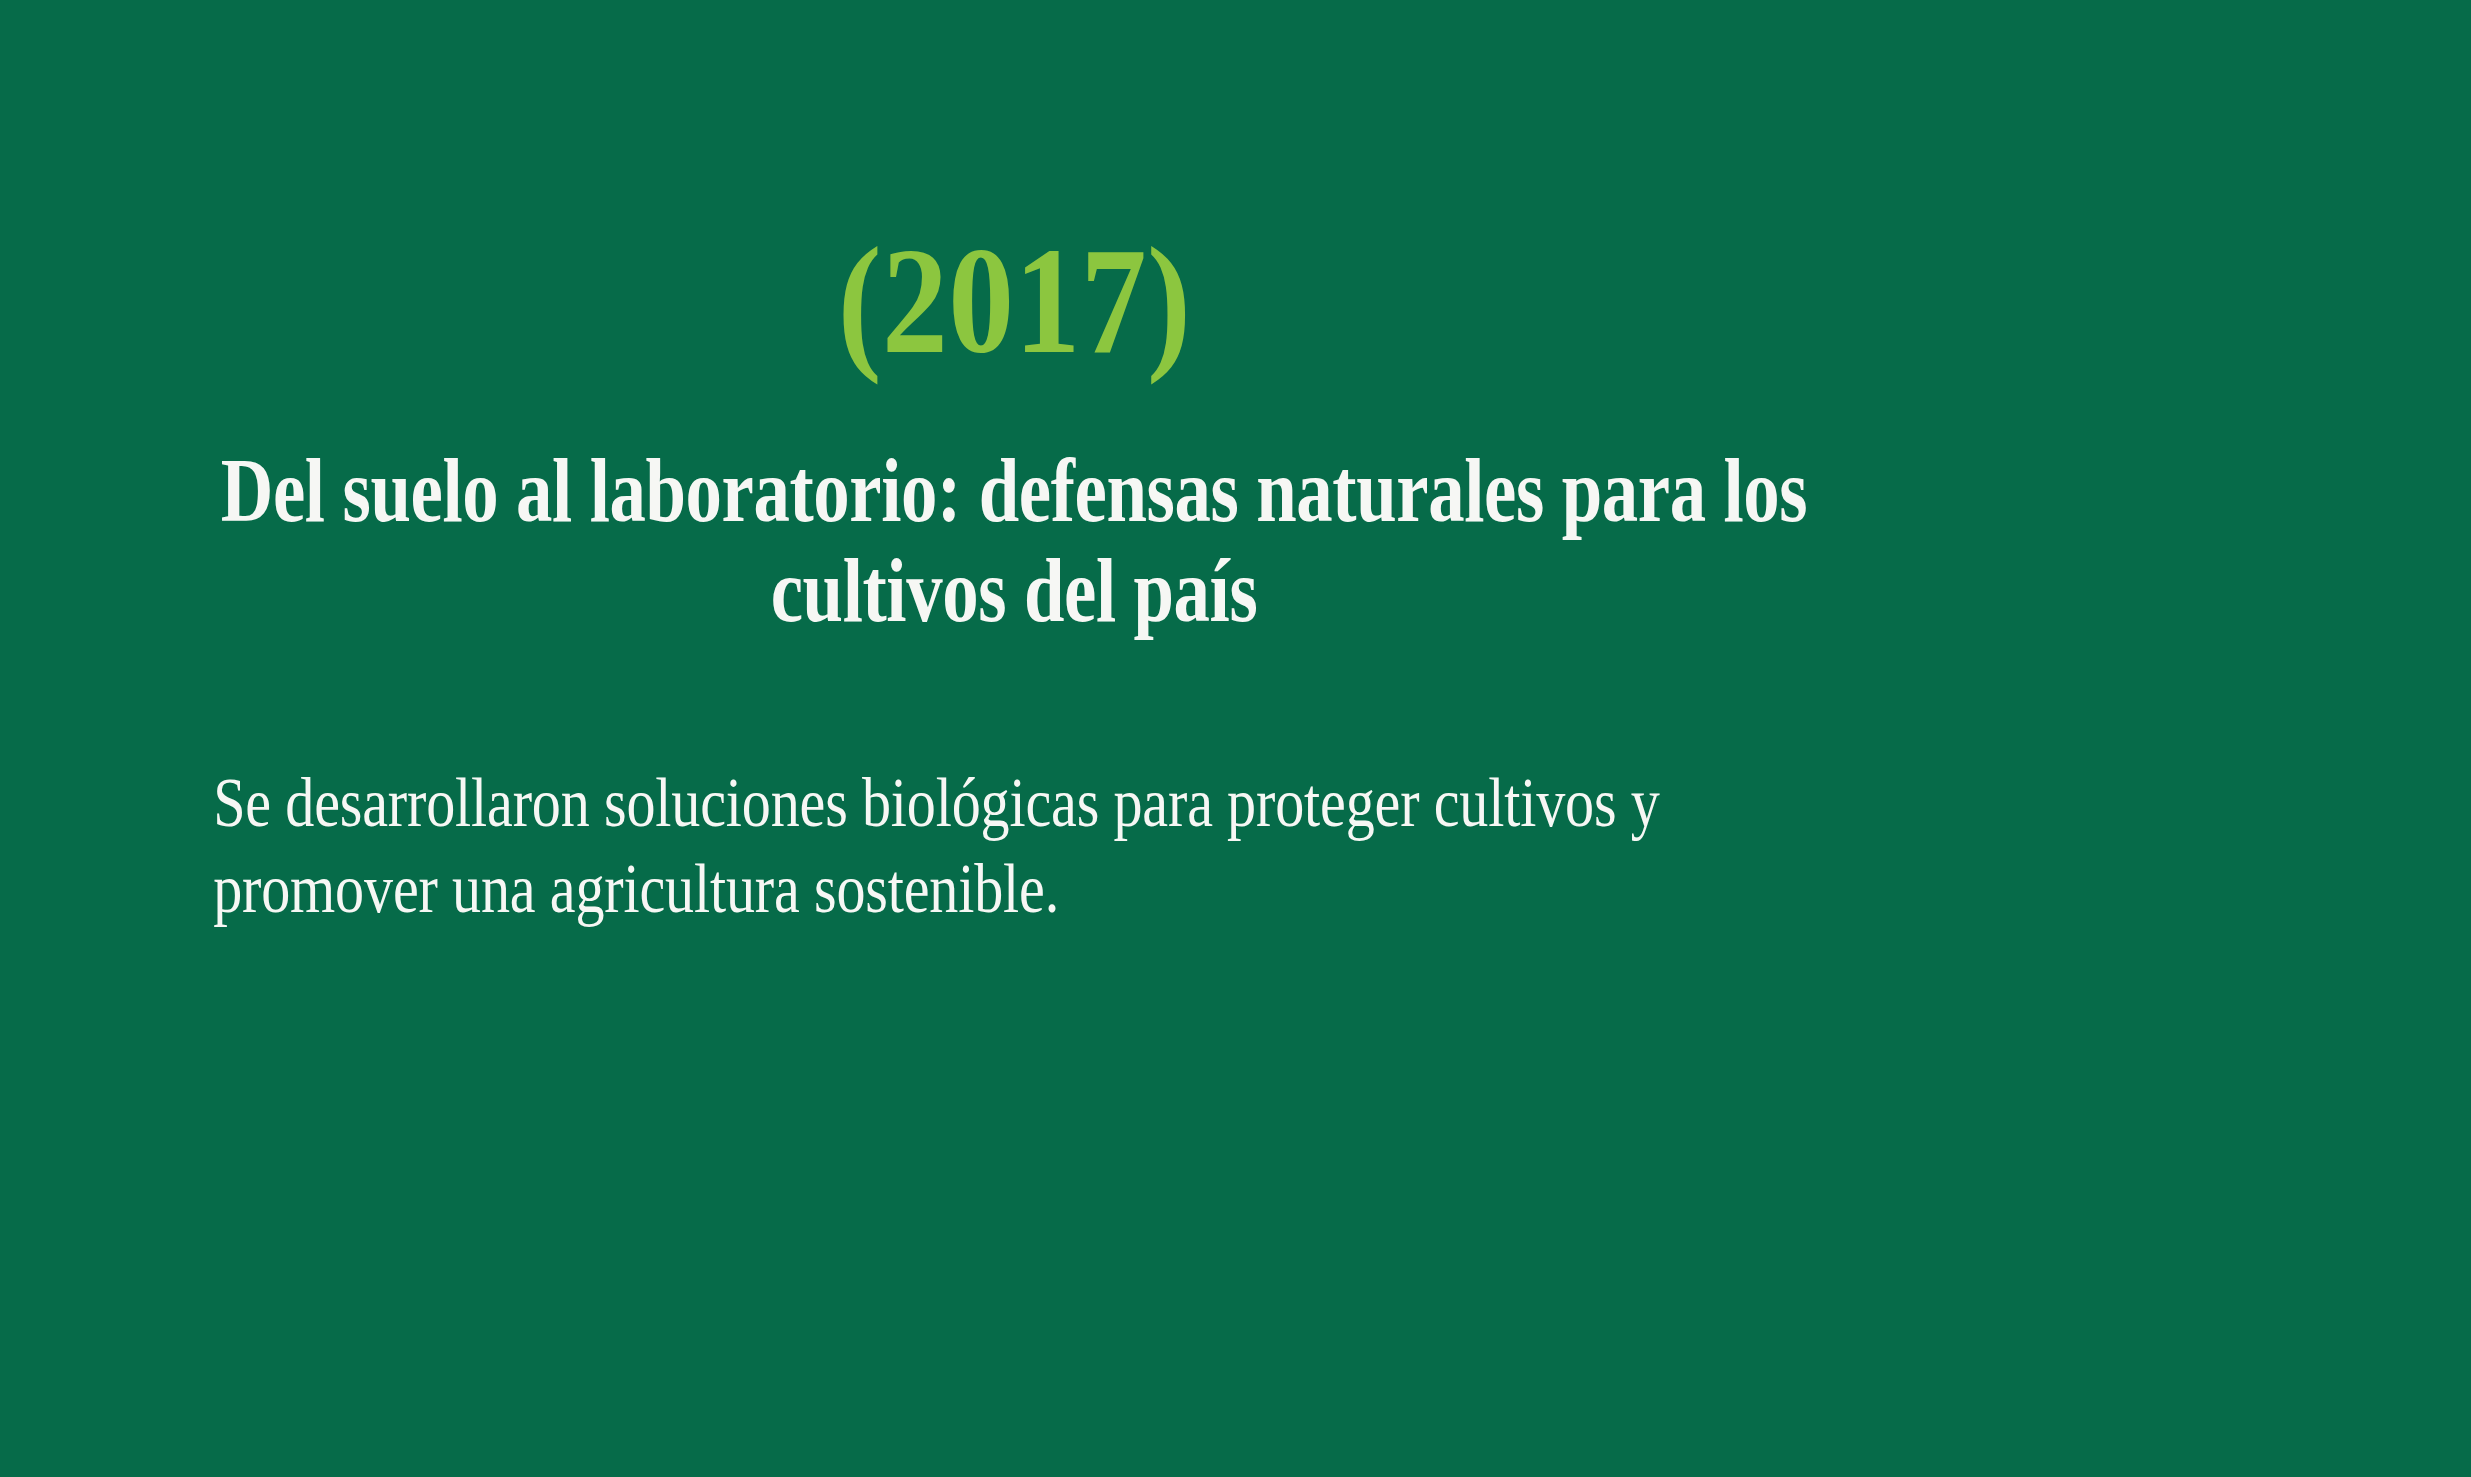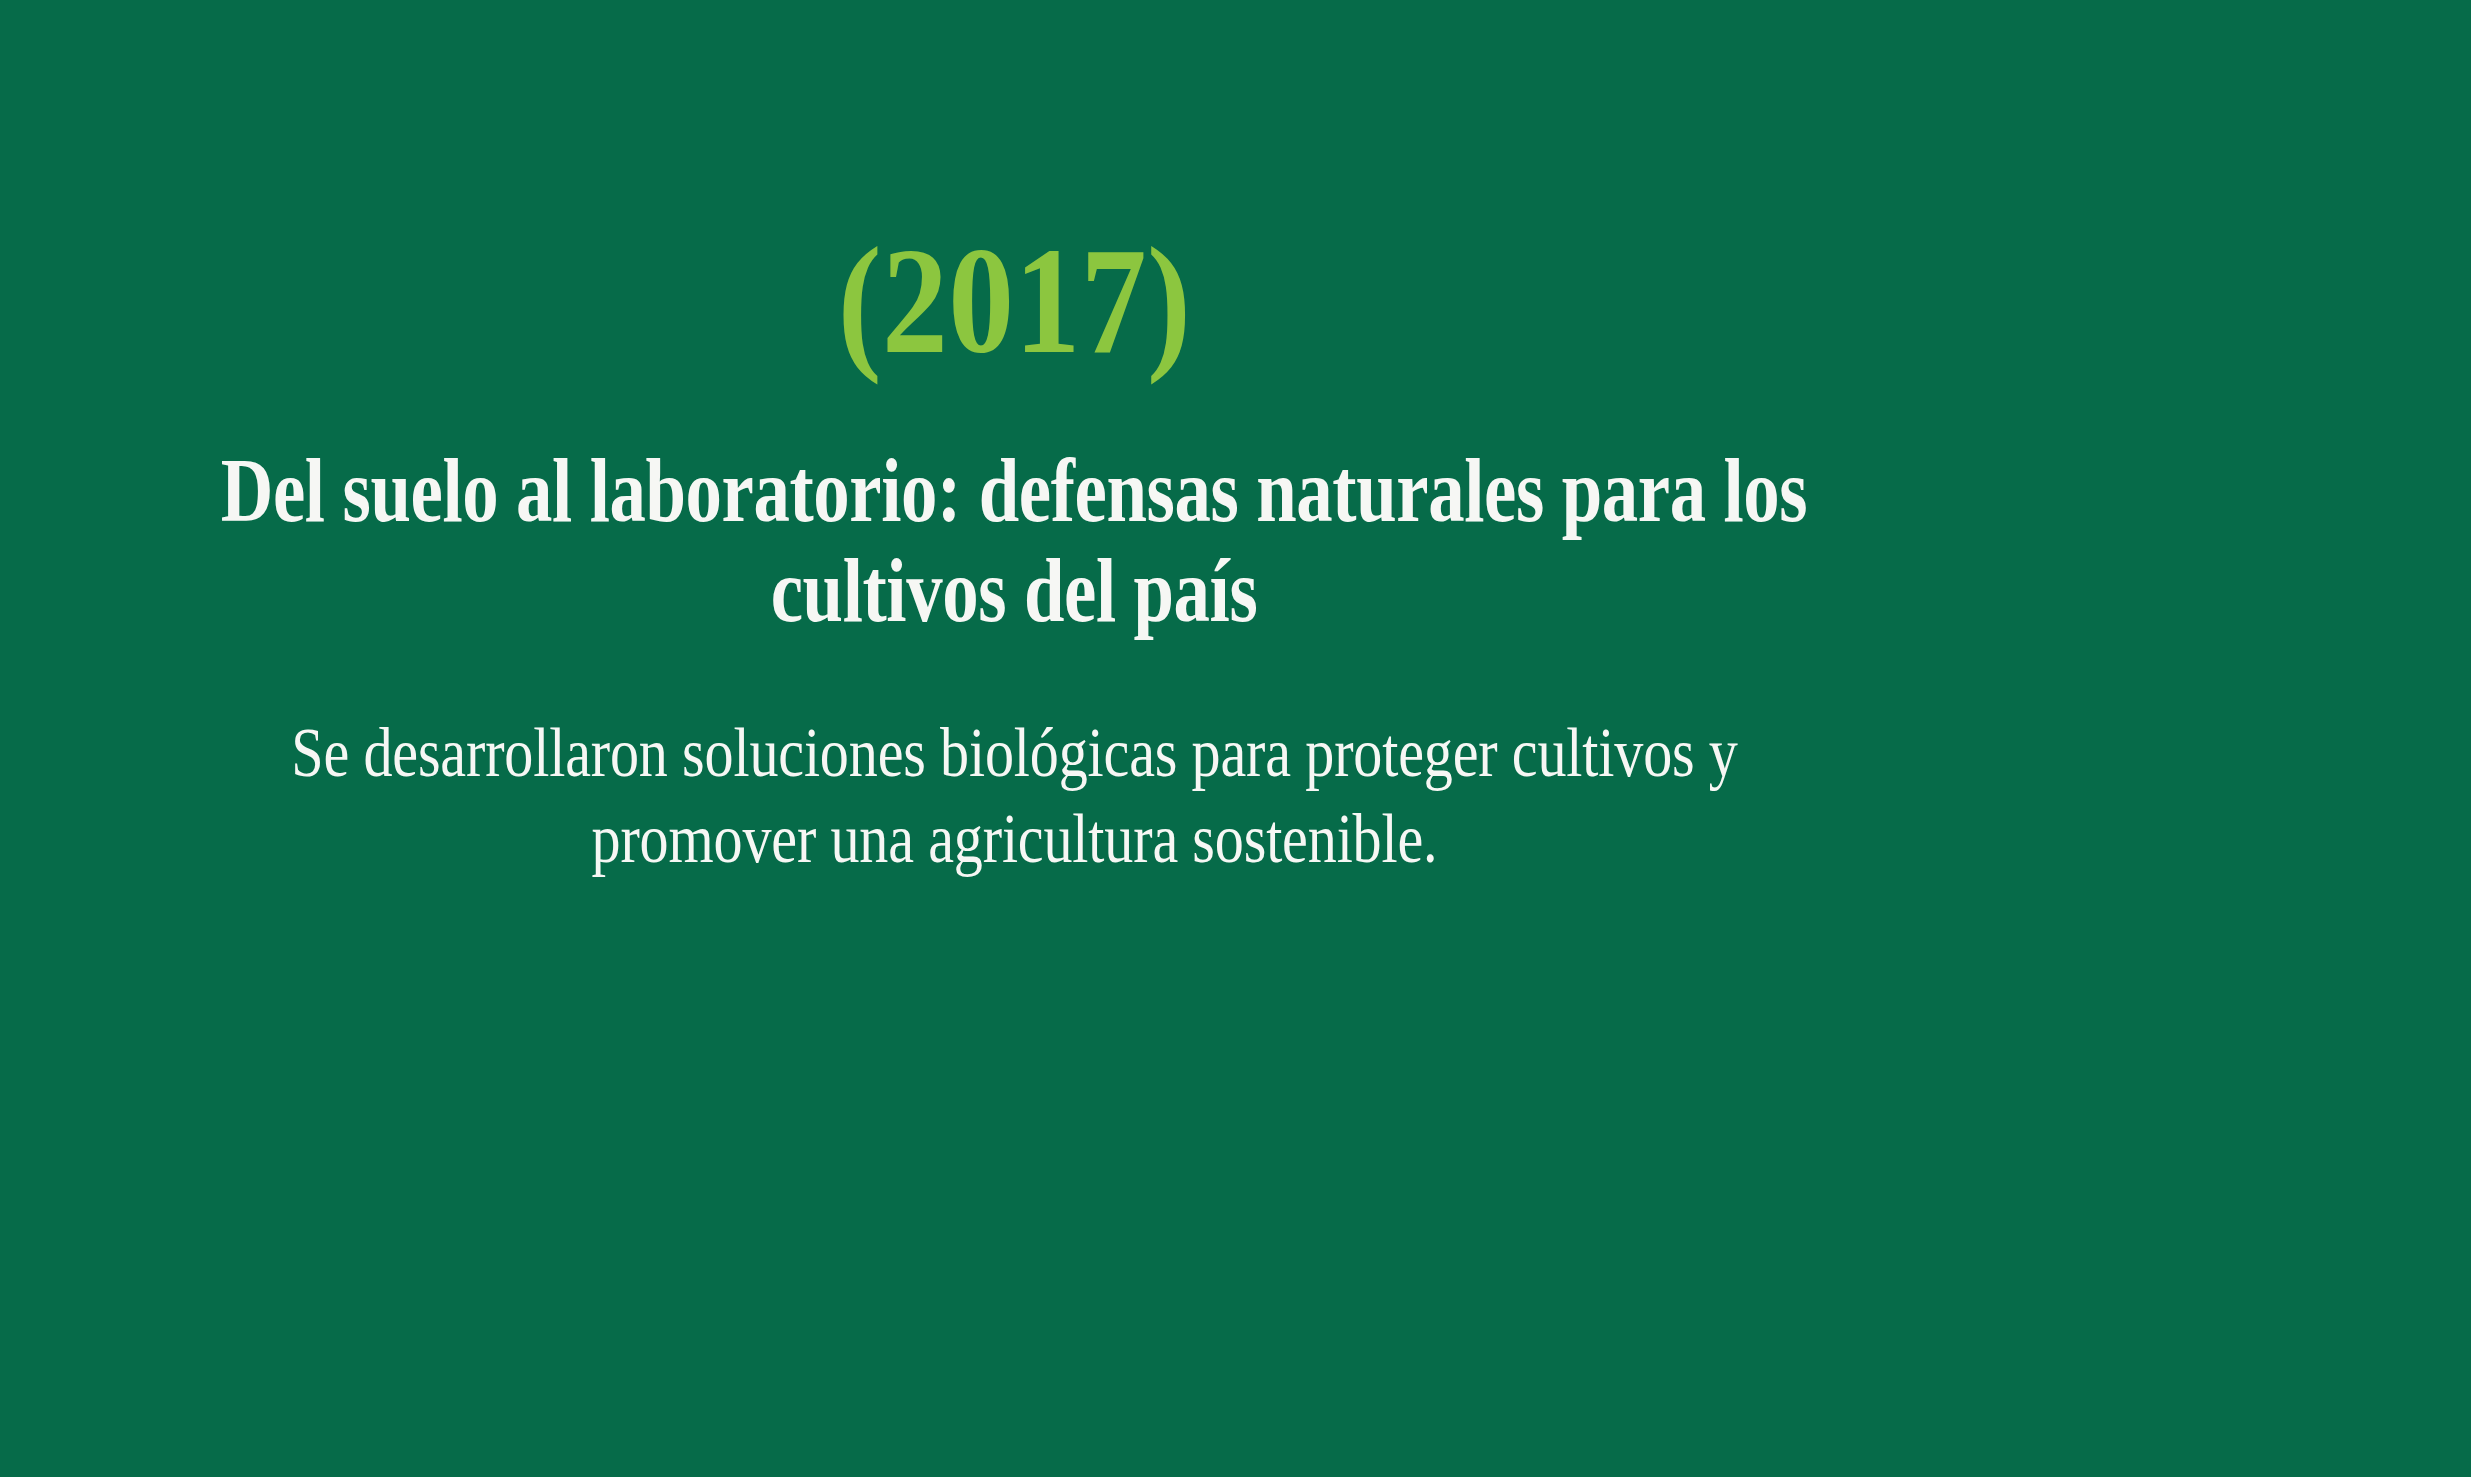--- a/index.html
+++ b/index.html
@@ -61,22 +61,21 @@
     line-height: 1.10;
     letter-spacing: -0.5px;
     transform: scaleX(0.80);
     transform-origin: center center;
     margin: 0;
   }
 
   
   .subtitle-wrap {
     width: 1931px;
-    text-align: center;
-    margin-top: 69px;
+    margin-top: 119px;
   }
   .subtitle {
     display: block;
     color: #f4f6f3;
     font-family: "Liberation Serif", "DejaVu Serif", serif;
     font-weight: 400;
     font-size: 70px;
     line-height: 1.23;
     letter-spacing: -0.2px;
     transform: scaleX(0.83);

